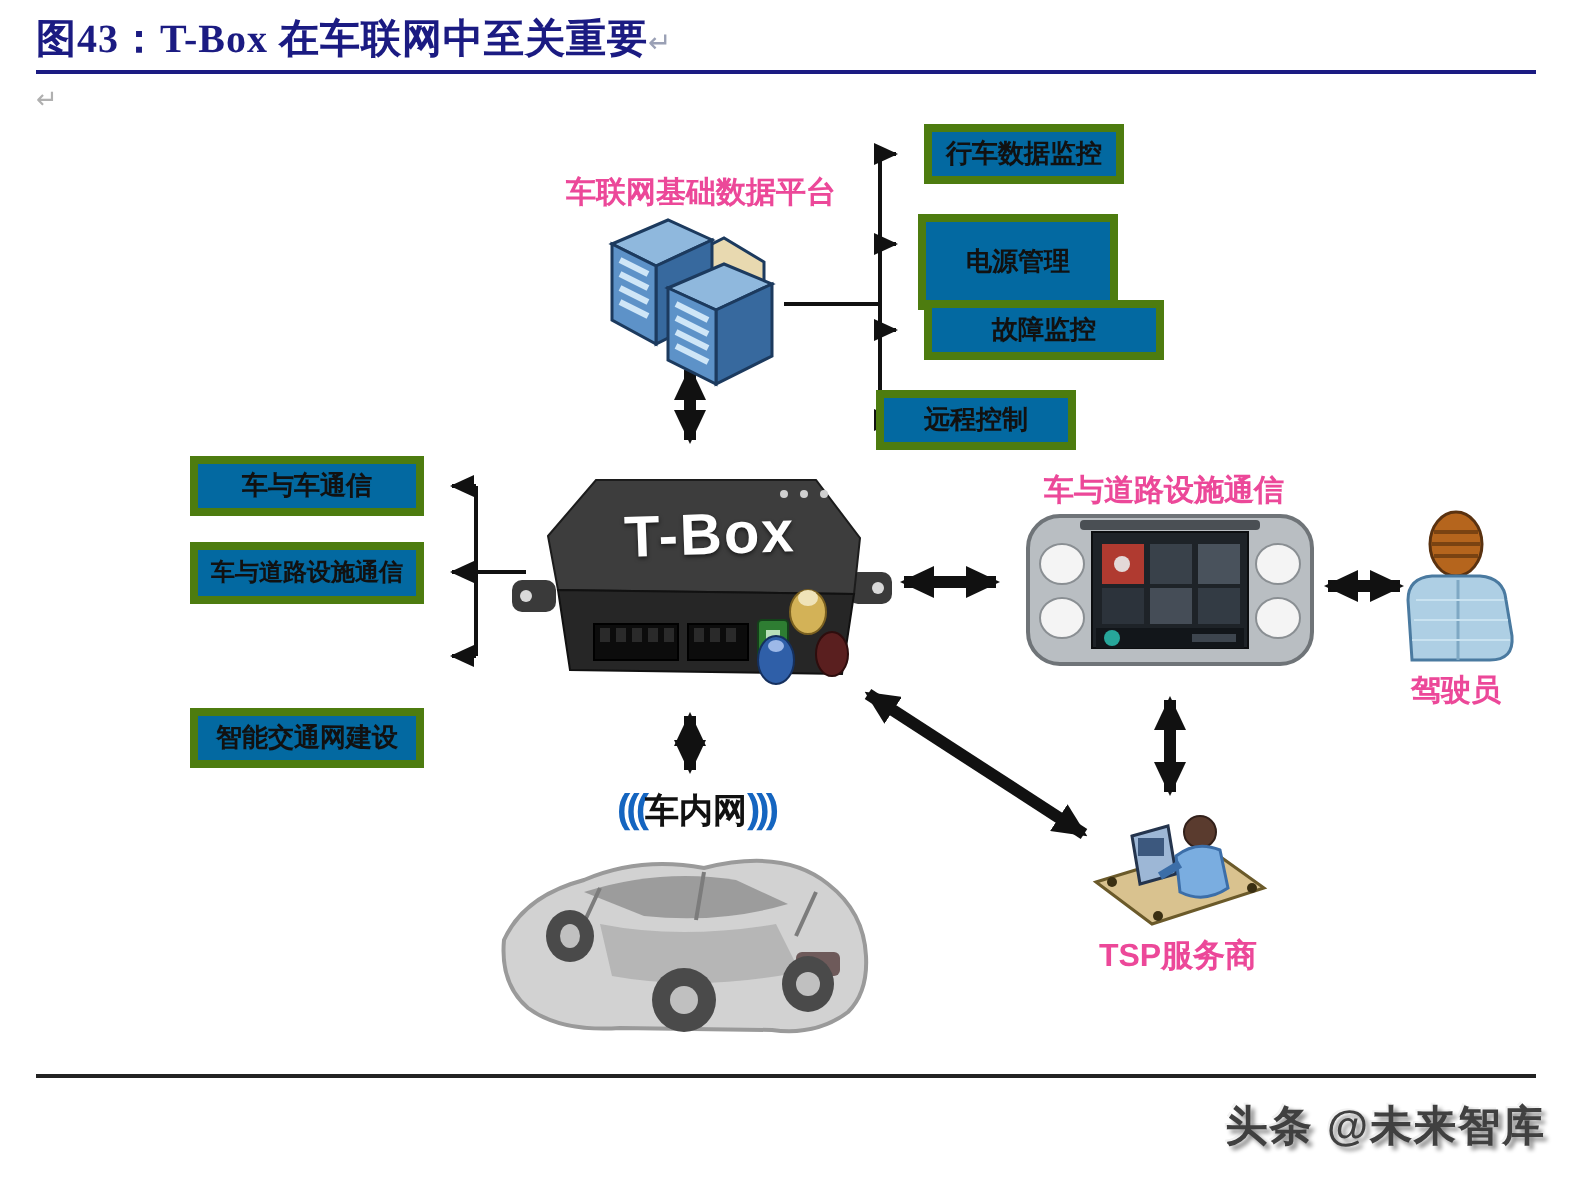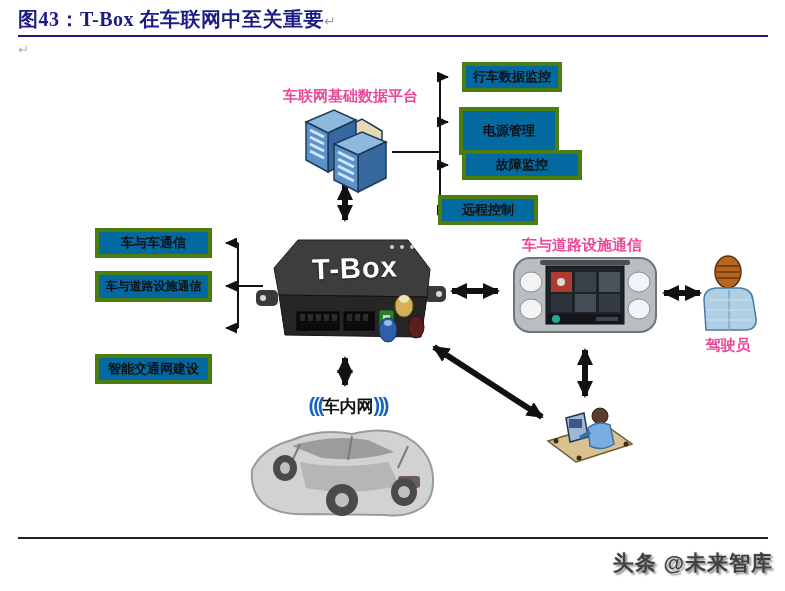--- a/index.html
+++ b/index.html
@@ -215,17 +215,18 @@
   <div class="fbox" style="left:95px;top:313px;width:117px;height:30px;margin-top:41px;">智能交通网建设</div>
 
   <div class="tbox-label">T-Box</div>
 
   <div class="lbl" style="left:522px;top:236px;font-size:15px;">车与道路设施通信</div>
 
   <div class="lbl" style="left:705px;top:336px;width:46px;text-align:center;font-size:15px;">驾驶员</div>
 
   <div class="invnet"><span class="arc">(((</span><span>车内网</span><span class="arc">)))</span></div>
 
+  <div class="lbl" style="left:543px;top:468px;width:92px;text-align:center;font-size:16px;">TSP服务商</div>
 
   <div class="foot-rule"></div>
   <div class="watermark">头条 @未来智库</div>
 
 </div>
 
 </body></html>

